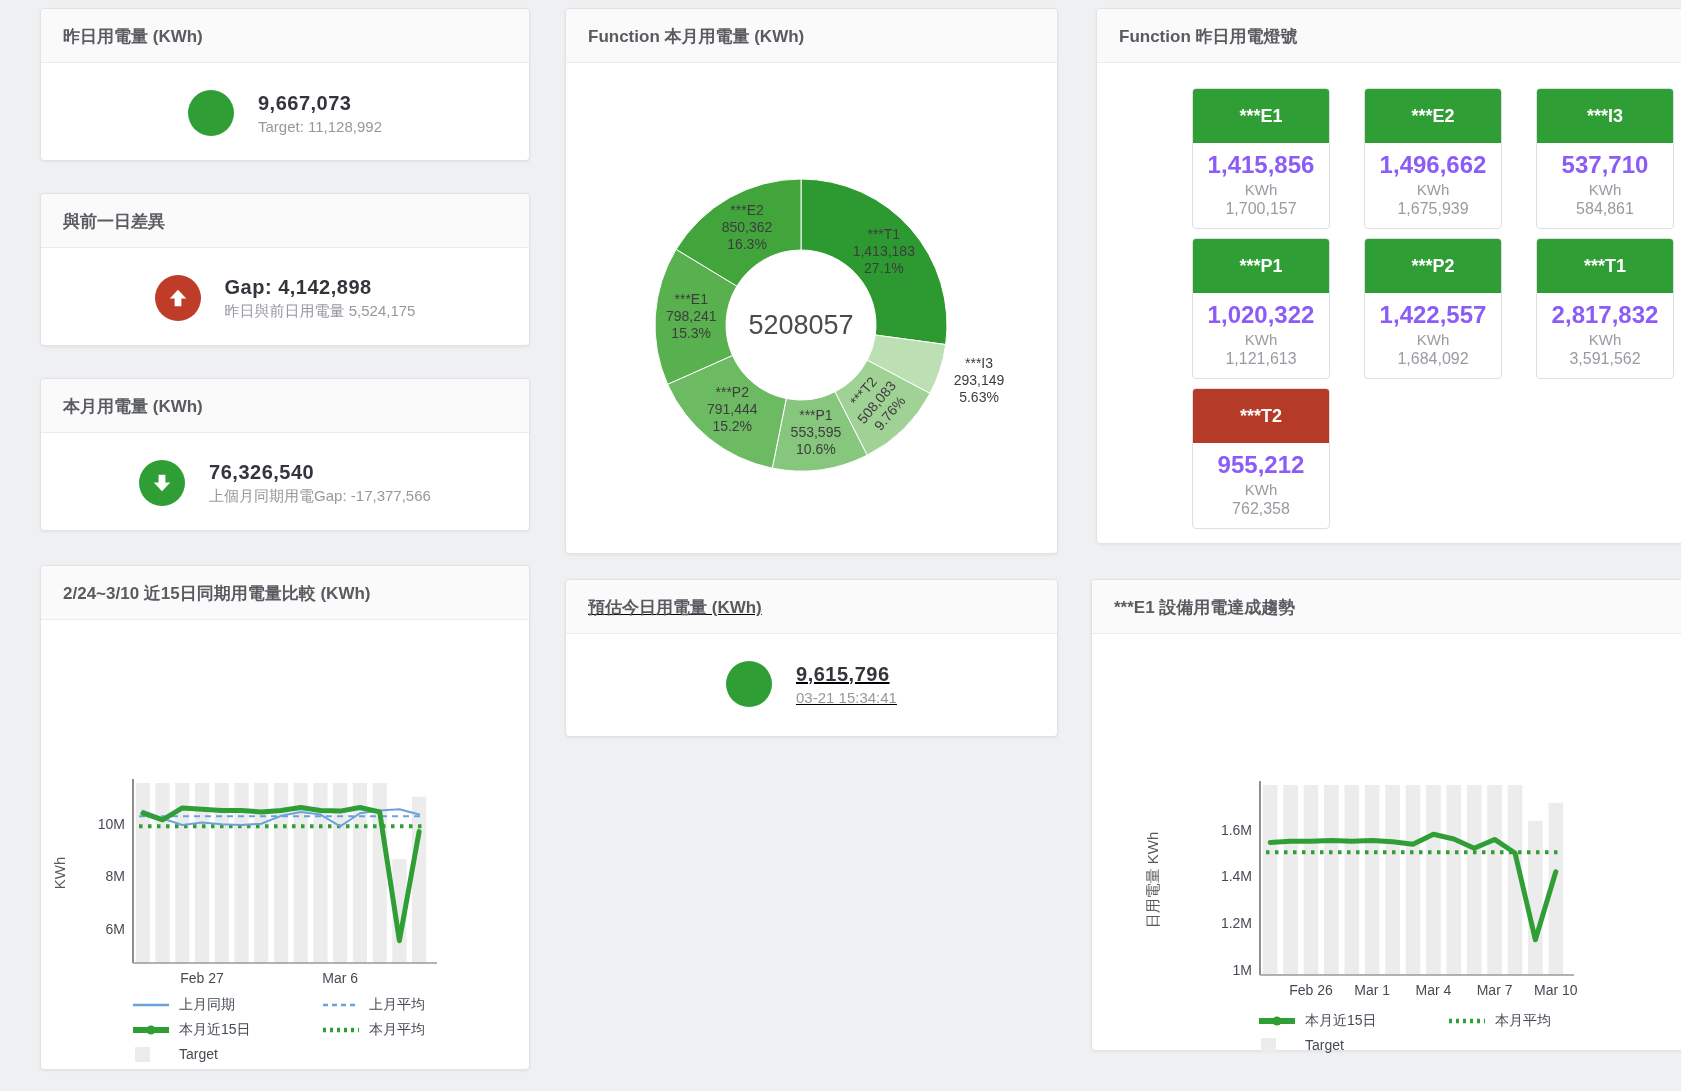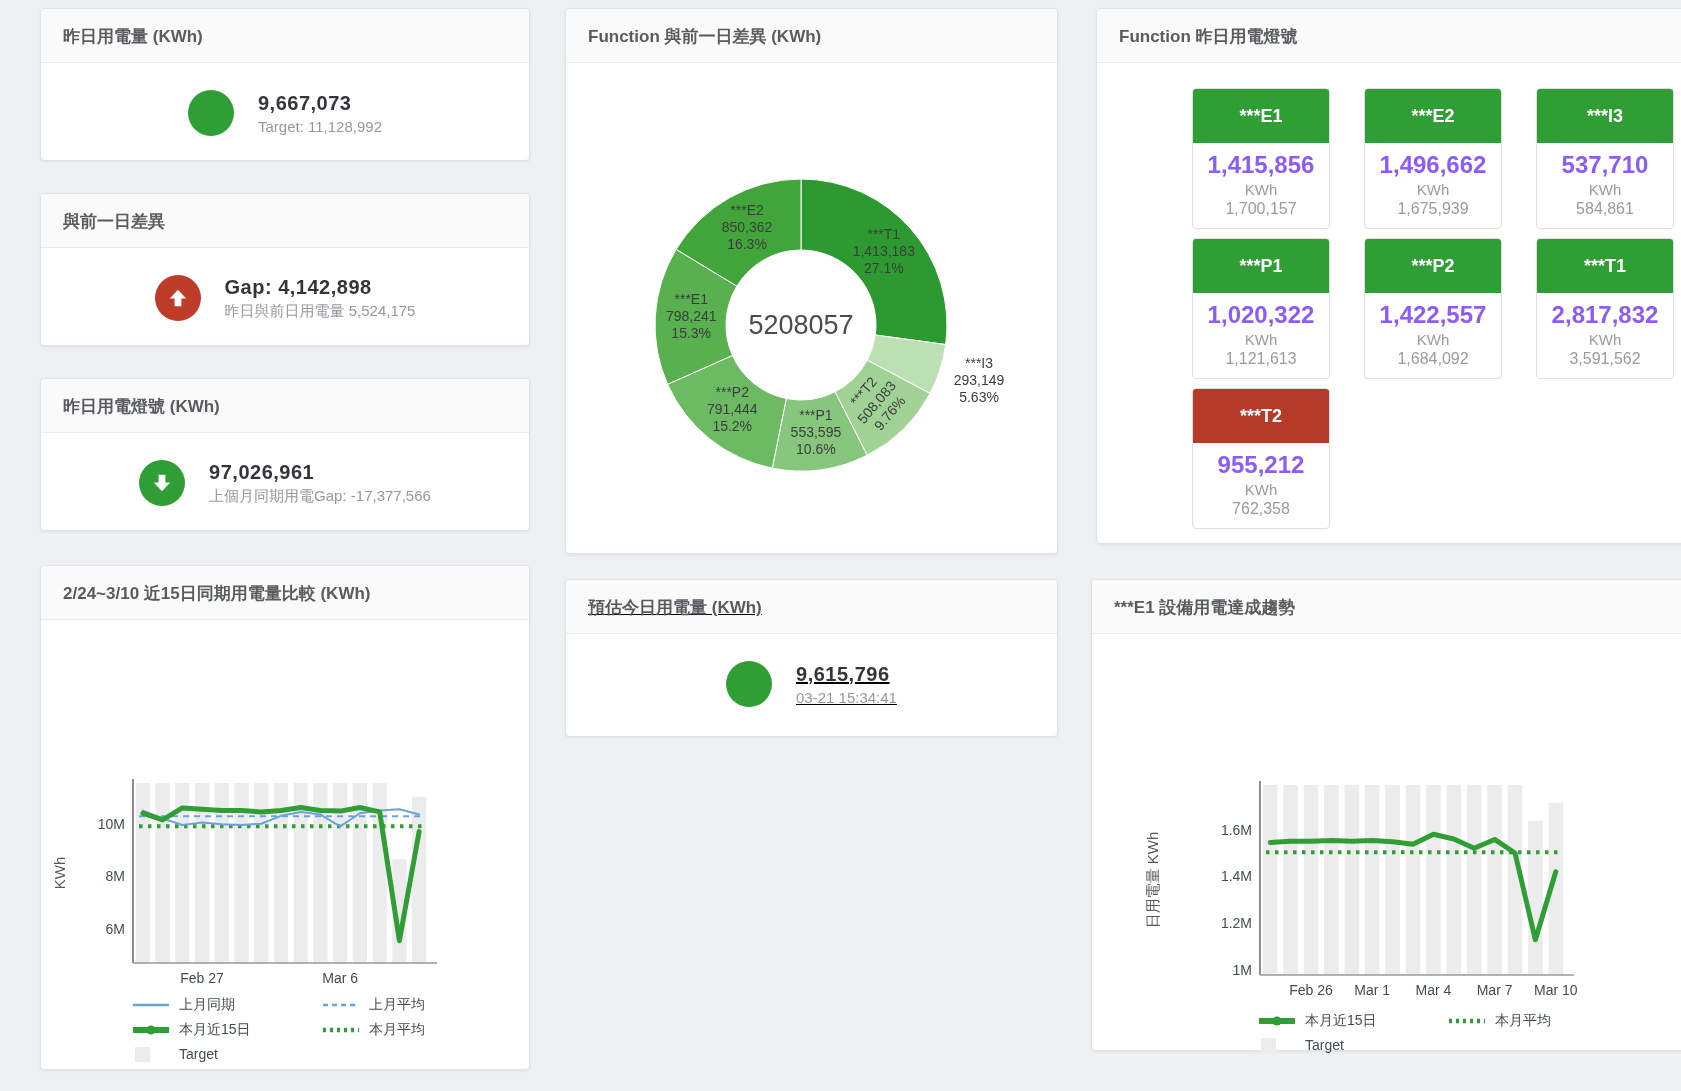--- a/index.html
+++ b/index.html
@@ -59,29 +59,29 @@
           </svg>
       </div>
       <div class="stat-text">
         <span class="stat-value">Gap: 4,142,898</span>
         <span class="stat-sub">昨日與前日用電量 5,524,175</span>
       </div>
     </div>
   </div>
 
   <div class="card" style="left:12px;top:378px;width:490px;height:153px;">
-    <div class="card-header">昨日用電燈號 (KWh)</div>
+    <div class="card-header">本月用電量 (KWh)</div>
     <div class="stat-row">
       <div class="circle green">
         <svg width="22" height="22" viewBox="0 0 24 24">
             <path d="M12 21 L3 11.5 L8.3 11.5 L8.3 3 L15.7 3 L15.7 11.5 L21 11.5 Z" fill="#fff"></path>
           </svg>
       </div>
       <div class="stat-text">
-        <span class="stat-value">97,026,961</span>
+        <span class="stat-value">76,326,540</span>
         <span class="stat-sub">上個月同期用電Gap: -17,377,566</span>
       </div>
     </div>
   </div>
 
   <div class="card" style="left:12px;top:565px;width:490px;height:505px;">
     <div class="card-header">2/24~3/10 近15日同期用電量比較 (KWh)</div>
     <svg id="chart-compare" width="488" height="368">
         <rect x="94.76266666666666" y="163" width="14.208" height="180" fill="#ececec"></rect>
         <rect x="114.496" y="163" width="14.208" height="180" fill="#ececec"></rect>
@@ -144,21 +144,21 @@
   <div class="lg-item">
     <svg width="40" height="16">
             <rect x="4" y="1" width="15" height="15" fill="#ececec"></rect>
           </svg>
     <span>Target</span>
   </div>
 </div>
   </div>
 
   <div class="card" style="left:537px;top:8px;width:493px;height:546px;">
-    <div class="card-header">Function 與前一日差異 (KWh)</div>
+    <div class="card-header">Function 本月用電量 (KWh)</div>
     <svg id="chart-donut" width="491" height="488">
         <path d="M235,116 A146,146 0 0 1 379.68887079031646,281.5225682076695 L309.326474721053,272.0287165450357 A75,75 0 0 0 235,187 Z" fill="#2c9a31" stroke="#fff" stroke-width="1"></path>
         <text x="317.81897810666874" y="175.6051323271662" text-anchor="middle" font-size="14" fill="#3d3d3d"><tspan x="317.81897810666874" dy="0">***T1</tspan><tspan x="317.81897810666874" dy="17">1,413,183</tspan><tspan x="317.81897810666874" dy="17">27.1%</tspan></text>
         <path d="M379.68887079031646,281.5225682076695 A146,146 0 0 1 363.9725917246409,330.42565735036163 L301.25304369416483,297.1501664471036 A75,75 0 0 0 309.326474721053,272.0287165450357 Z" fill="#bce0b3" stroke="#fff" stroke-width="1"></path>
         <text x="413.03206754474184" y="305.2152333364505" text-anchor="middle" font-size="14" fill="#3d3d3d"><tspan x="413.03206754474184" dy="0">***I3</tspan><tspan x="413.03206754474184" dy="17">293,149</tspan><tspan x="413.03206754474184" dy="17">5.63%</tspan></text>
         <path d="M363.9725917246409,330.42565735036163 A146,146 0 0 1 301.12707190471986,392.1660876008341 L268.96938625242456,328.8661408908394 A75,75 0 0 0 301.25304369416483,297.1501664471036 Z" fill="#a0d296" stroke="#fff" stroke-width="1"></path>
         <text x="312.08878167172884" y="326.4685907887259" text-anchor="middle" font-size="14" fill="#3d3d3d" transform="rotate(-50,312.08878167172884,340.4685907887259)"><tspan x="312.08878167172884" dy="0">***T2</tspan><tspan x="312.08878167172884" dy="17">508,083</tspan><tspan x="312.08878167172884" dy="17">9.76%</tspan></text>
         <path d="M301.12707190471986,392.1660876008341 A146,146 0 0 1 206.30440419557695,405.15223638291224 L220.25911174430323,335.53710773094804 A75,75 0 0 0 268.96938625242456,328.8661408908394 Z" fill="#87c77d" stroke="#fff" stroke-width="1"></path>
         <text x="249.92539506104075" y="356.9827168970927" text-anchor="middle" font-size="14" fill="#3d3d3d"><tspan x="249.92539506104075" dy="0">***P1</tspan><tspan x="249.92539506104075" dy="17">553,595</tspan><tspan x="249.92539506104075" dy="17">10.6%</tspan></text>
         <path d="M206.30440419557695,405.15223638291224 A146,146 0 0 1 101.57833623120334,321.2845649150448 L166.46147409137157,292.45439978512576 A75,75 0 0 0 220.25911174430323,335.53710773094804 Z" fill="#6cba62" stroke="#fff" stroke-width="1"></path>

